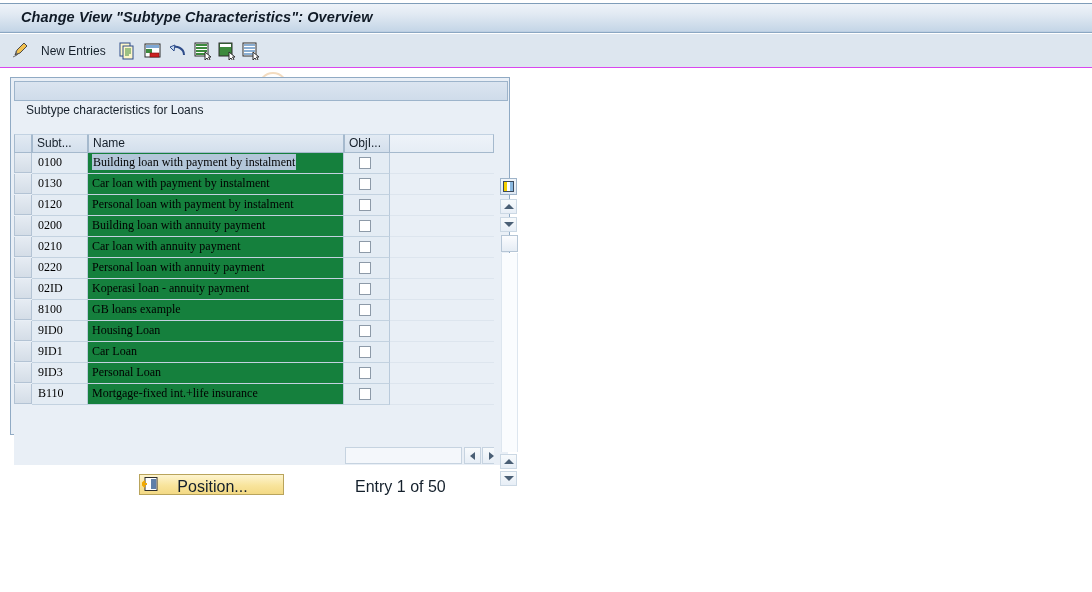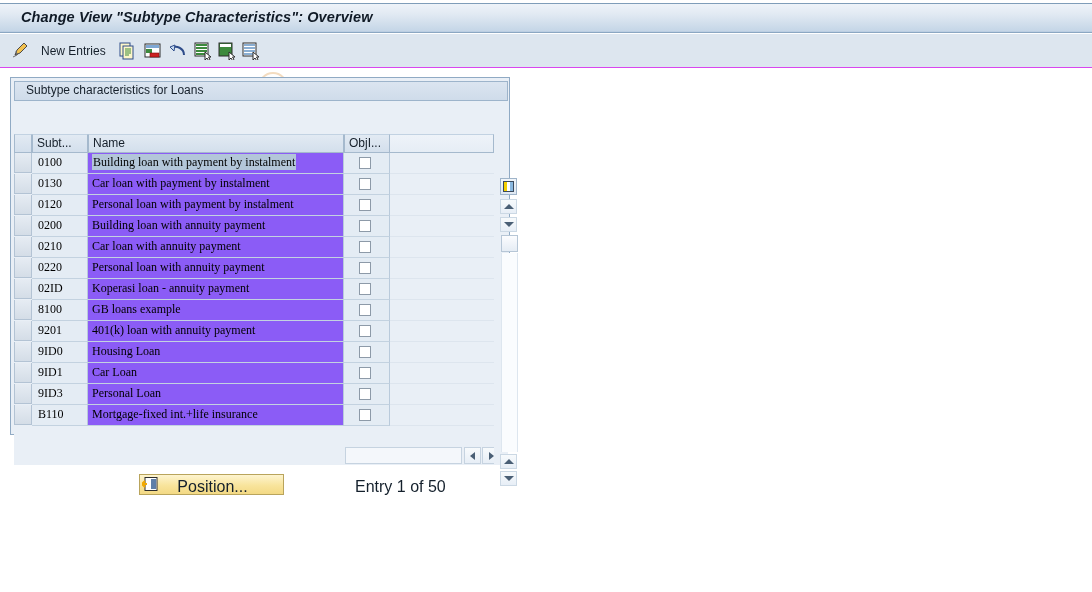--- a/index.html
+++ b/index.html
@@ -103,21 +103,21 @@
   #panel-caption {
     position: absolute;
     left: 0; top: 0;
     width: 494px; height: 20px;
     background: linear-gradient(to bottom, #dbe5f0 0%, #cfdcea 100%);
     border: 1px solid #9db4cb;
     box-sizing: border-box;
   }
   #panel-caption span {
     position: absolute;
-    left: 11px; top: 1px;
+    left: 11px; top: 21px;
     font-size: 12px;
     color: #16202b;
     white-space: nowrap;
   }
 
   
   #grid {
     position: absolute;
     left: 0; top: 21px;
     width: 494px; height: 331px;
@@ -185,21 +185,21 @@
     line-height: 19px;
     padding-left: 6px;
     color: #000;
     white-space: nowrap;
     overflow: hidden;
   }
   .c-name {
     position: absolute;
     left: 74px; top: 0;
     width: 256px; height: 21px;
-    background: #8b5cf6;
+    background: #15803d;
     border-bottom: 1px solid #c3d2e0;
     border-right: 1px solid #b9cadb;
     box-sizing: border-box;
     font-size: 12px;
     line-height: 19px;
     padding-left: 4px;
     color: #000;
     white-space: nowrap;
     overflow: hidden;
   }
@@ -504,29 +504,20 @@
             <div class="c-name"><span class="nametext">Koperasi loan - annuity payment</span></div>
             <div class="c-obji">
               <span class="cb"></span>
             </div>
             <div class="c-rest"></div>
           </div>
           <div class="row">
             <div class="c-sel"></div>
             <div class="c-subt">8100</div>
             <div class="c-name"><span class="nametext">GB loans example</span></div>
-            <div class="c-obji">
-              <span class="cb"></span>
-            </div>
-            <div class="c-rest"></div>
-          </div>
-          <div class="row">
-            <div class="c-sel"></div>
-            <div class="c-subt">9201</div>
-            <div class="c-name"><span class="nametext">401(k) loan with annuity payment</span></div>
             <div class="c-obji">
               <span class="cb"></span>
             </div>
             <div class="c-rest"></div>
           </div>
           <div class="row">
             <div class="c-sel"></div>
             <div class="c-subt">9ID0</div>
             <div class="c-name"><span class="nametext">Housing Loan</span></div>
             <div class="c-obji">

